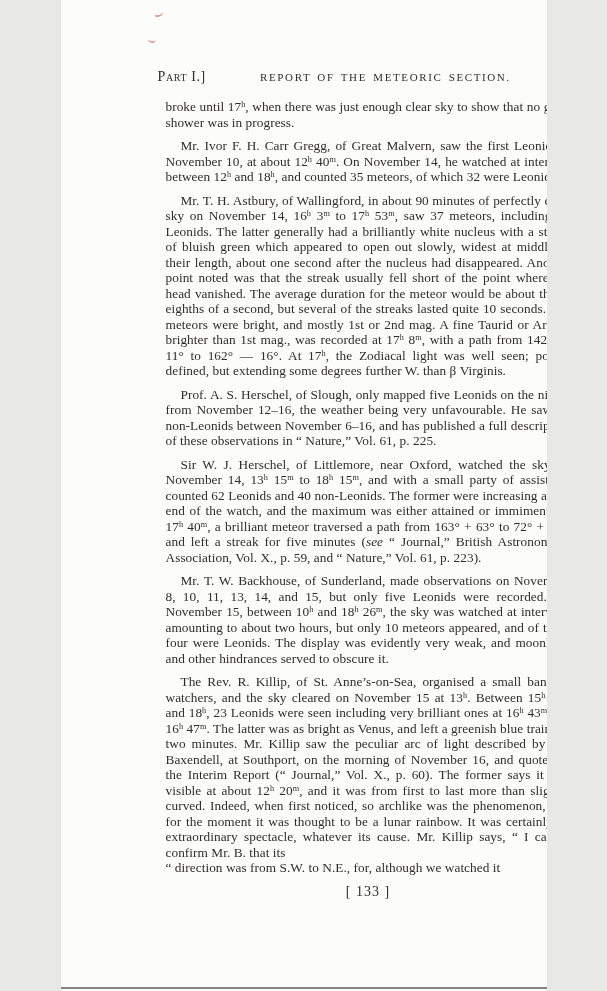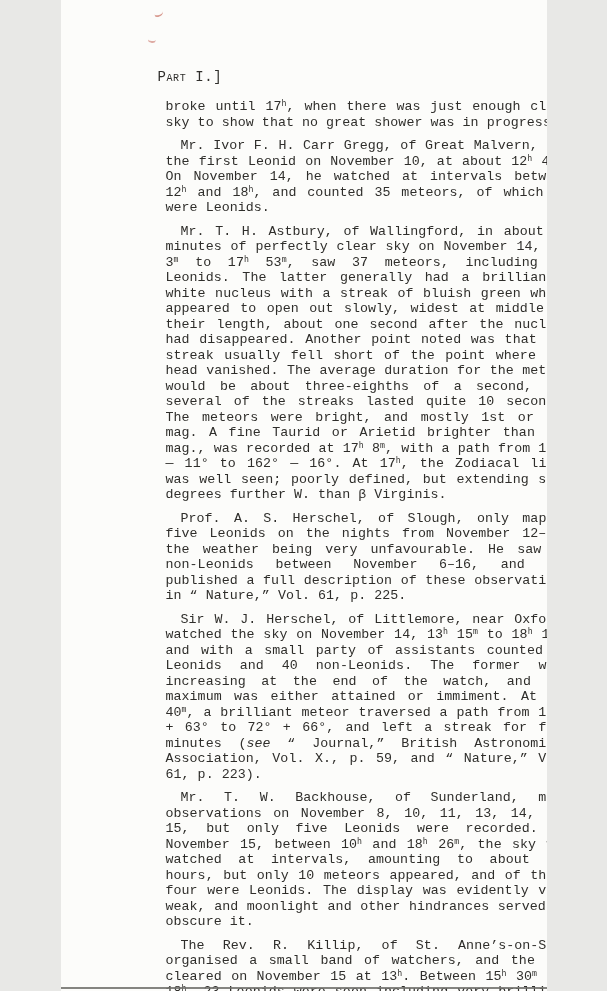--- a/index.html
+++ b/index.html
@@ -3,21 +3,21 @@
 <meta charset="utf-8">
 <style>
   html, body { margin: 0; padding: 0; background: #e8e8e6; }
   .page {
     position: relative;
     width: 486px;
     height: 991px;
     margin: 0 auto;
     background: #fcfcfa;
     color: #2f2e2b;
-    font-family: Liberation Mono, monospace;
+    font-family: Liberation Serif, serif;
     overflow: hidden;
   }
   .running-head {
     display: flex;
     align-items: baseline;
     justify-content: space-between;
     margin: 69px 0 0 97px;
     width: 421px;
   }
   .head-left {
@@ -84,20 +84,21 @@
 </head>
 <body>
 
 <div class="page" style="background: rgb(252, 252, 250); color: rgb(47, 46, 43);">
 
   <div class="pencil-mark mark1"></div>
   <div class="pencil-mark mark2"></div>
 
   <header class="running-head">
     <span class="head-left">Part I.]</span>
+    <span class="head-center">REPORT OF THE METEORIC SECTION.</span>
     <span class="head-right">15</span>
   </header>
 
   <main class="body-text" id="paragraphs">
       <p class="">broke until 17<sup>h</sup>, when there was just enough clear sky to show that no great shower was in progress.</p>
       <p class="indent">Mr. Ivor F. H. Carr Gregg, of Great Malvern, saw the first Leonid on November 10, at about 12<sup>h</sup> 40<sup>m</sup>. On November 14, he watched at intervals between 12<sup>h</sup> and 18<sup>h</sup>, and counted 35 meteors, of which 32 were Leonids.</p>
       <p class="indent">Mr. T. H. Astbury, of Wallingford, in about 90 minutes of perfectly clear sky on November 14, 16<sup>h</sup> 3<sup>m</sup> to 17<sup>h</sup> 53<sup>m</sup>, saw 37 meteors, including 31 Leonids. The latter generally had a brilliantly white nucleus with a streak of bluish green which appeared to open out slowly, widest at middle of their length, about one second after the nucleus had disappeared. Another point noted was that the streak usually fell short of the point where the head vanished. The average duration for the meteor would be about three-eighths of a second, but several of the streaks lasted quite 10 seconds. The meteors were bright, and mostly 1st or 2nd mag. A fine Taurid or Arietid brighter than 1st mag., was recorded at 17<sup>h</sup> 8<sup>m</sup>, with a path from 142° — 11° to 162° — 16°. At 17<sup>h</sup>, the Zodiacal light was well seen; poorly defined, but extending some degrees further W. than β Virginis.</p>
       <p class="indent">Prof. A. S. Herschel, of Slough, only mapped five Leonids on the nights from November 12–16, the weather being very unfavourable. He saw 69 non-Leonids between November 6–16, and has published a full description of these observations in “ Nature,” Vol. 61, p. 225.</p>
       <p class="indent">Sir W. J. Herschel, of Littlemore, near Oxford, watched the sky on November 14, 13<sup>h</sup> 15<sup>m</sup> to 18<sup>h</sup> 15<sup>m</sup>, and with a small party of assistants counted 62 Leonids and 40 non-Leonids. The former were increasing at the end of the watch, and the maximum was either attained or immiment. At 17<sup>h</sup> 40<sup>m</sup>, a brilliant meteor traversed a path from 163° + 63° to 72° + 66°, and left a streak for five minutes (<i>see</i> “ Journal,” British Astronomical Association, Vol. X., p. 59, and “ Nature,” Vol. 61, p. 223).</p>
       <p class="indent">Mr. T. W. Backhouse, of Sunderland, made observations on November 8, 10, 11, 13, 14, and 15, but only five Leonids were recorded. On November 15, between 10<sup>h</sup> and 18<sup>h</sup> 26<sup>m</sup>, the sky was watched at intervals, amounting to about two hours, but only 10 meteors appeared, and of these four were Leonids. The display was evidently very weak, and moonlight and other hindrances served to obscure it.</p>

